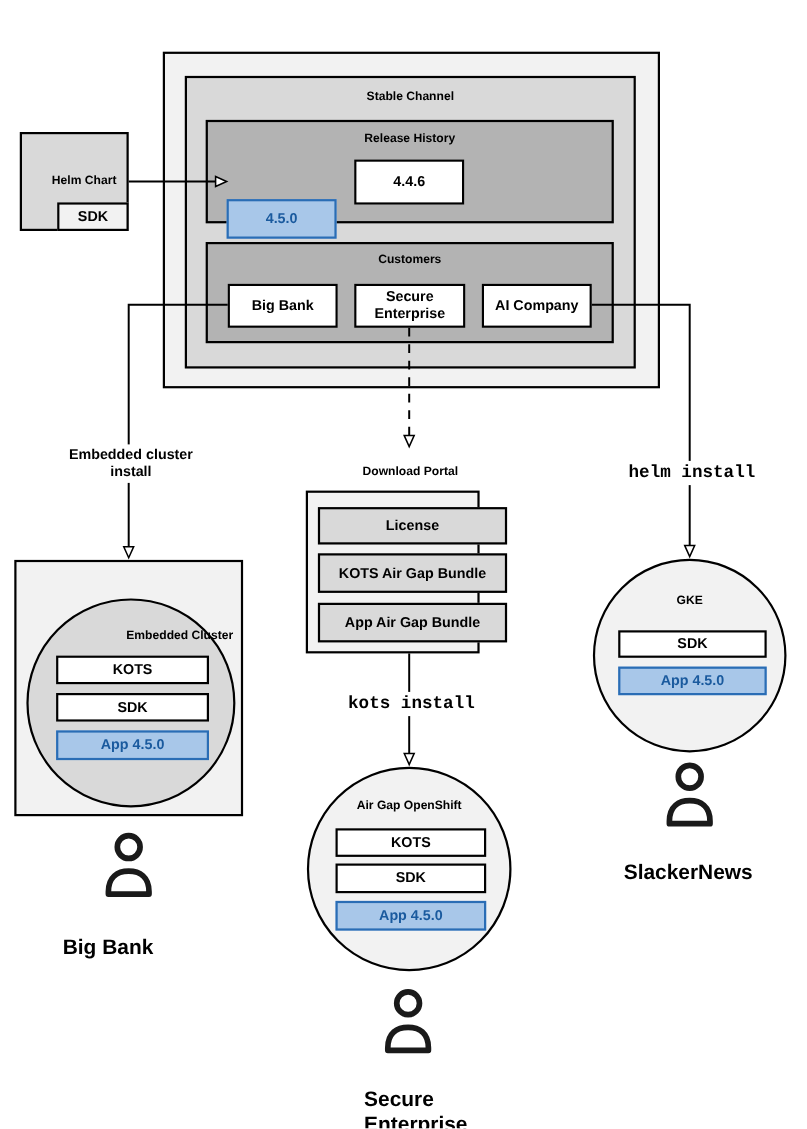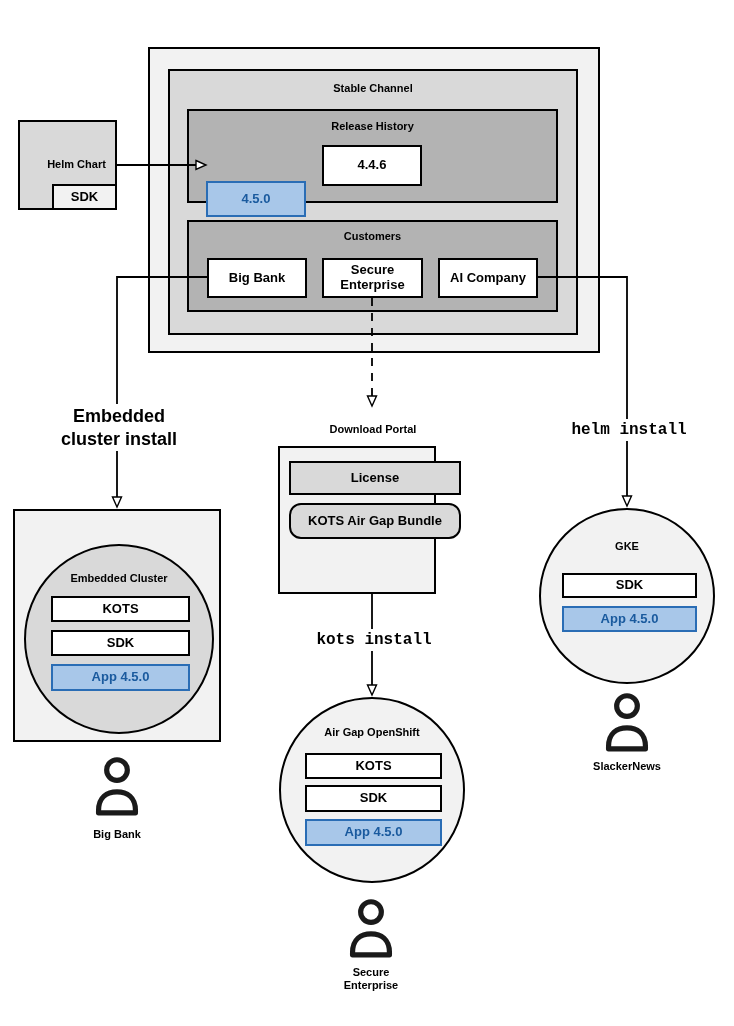--- a/index.html
+++ b/index.html
@@ -20,25 +20,25 @@
   .highlight{background:#a8c7e9;border-color:#2a6db5;color:#1a5a9e;}
   .container-title{
     position:absolute;left:0;right:0;text-align:center;font-size:11px;
   }
   .circle{border-radius:50%;}
   .page-title{
     position:absolute;text-align:center;font-size:14px;
   }
   .edge-label{
     position:absolute;z-index:60;background:#ffffff;text-align:center;
-    font-size:18px;line-height:1.25;padding:1px 2px;
+    font-size:13px;line-height:1.25;padding:1px 2px;
   }
   .mono{font-family:"Liberation Mono","DejaVu Sans Mono",monospace;font-size:16px;white-space:nowrap;}
   .person-label{
-    position:absolute;text-align:center;font-size:11px;line-height:1.2;
+    position:absolute;text-align:left;font-size:19px;line-height:1.2;margin-top:23px;
   }
   #edges-svg{position:absolute;left:0;top:0;z-index:50;pointer-events:none;}
   .edge-line{stroke:#000;stroke-width:1.8;fill:none;}
   .edge-dashed{stroke-dasharray:8 7;}
   .arrow-head{fill:#fff;stroke:#000;stroke-width:1.4;}
   .person-icon{display:block;}
 </style>
 </head>
 <body>
 
@@ -65,26 +65,27 @@
   <div class="box fill-white" style="left:438px;top:258px;width:100px;height:40px;">AI Company</div>
 
   <div class="box fill-mid" style="left:18px;top:120px;width:99px;height:90px;align-items:flex-start;">
     <div class="container-title" style="top:36px;padding-left:18px;">Helm Chart</div>
   </div>
   <div class="box fill-light" style="left:52px;top:184px;width:65px;height:26px;">SDK</div>
 
   <div class="container-title" style="left:278px;top:423px;width:190px;">Download Portal</div>
   <div class="box fill-light" style="left:278px;top:446px;width:158px;height:148px;">
     <div class="box fill-mid" style="left:9px;top:13px;width:172px;height:34px;">License</div>
-    <div class="box fill-mid" style="left:9px;top:55px;width:172px;height:36px;border-radius:12px;">KOTS Air Gap Bundle</div>
+    <div class="box fill-mid" style="left:9px;top:55px;width:172px;height:36px;">KOTS Air Gap Bundle</div>
+    <div class="box fill-mid" style="left:9px;top:100px;width:172px;height:36px;">App Air Gap Bundle</div>
   </div>
 
   <div class="box fill-light" style="left:13px;top:509px;width:208px;height:233px;">
     <div class="box fill-mid circle" style="left:9px;top:33px;width:190px;height:190px;">
-      <div class="container-title" style="top:26px;">Embedded Cluster</div>
+      <div class="container-title" style="top:26px;text-align:right;">Embedded Cluster</div>
       <div class="box fill-white" style="left:25px;top:50px;width:139px;height:26px;">KOTS</div>
       <div class="box fill-white" style="left:25px;top:84px;width:139px;height:26px;">SDK</div>
       <div class="box highlight" style="left:25px;top:118px;width:139px;height:27px;">App 4.5.0</div>
     </div>
   </div>
 
   <div class="abs" style="left:90px;top:756px;width:54px;height:61px;">
     <svg class="person-icon" viewBox="0 0 24 27" width="54" height="61">
       <circle cx="12" cy="6.2" r="4.6" fill="none" stroke="#1a1a1a" stroke-width="2.3"></circle>
       <path d="M3.8 24.2 C3.8 18.2 7.6 15.9 12 15.9 C16.4 15.9 20.2 18.2 20.2 24.2 L20.2 25.2 L3.8 25.2 Z" fill="none" stroke="#1a1a1a" stroke-width="2.3" stroke-linejoin="round"></path>

